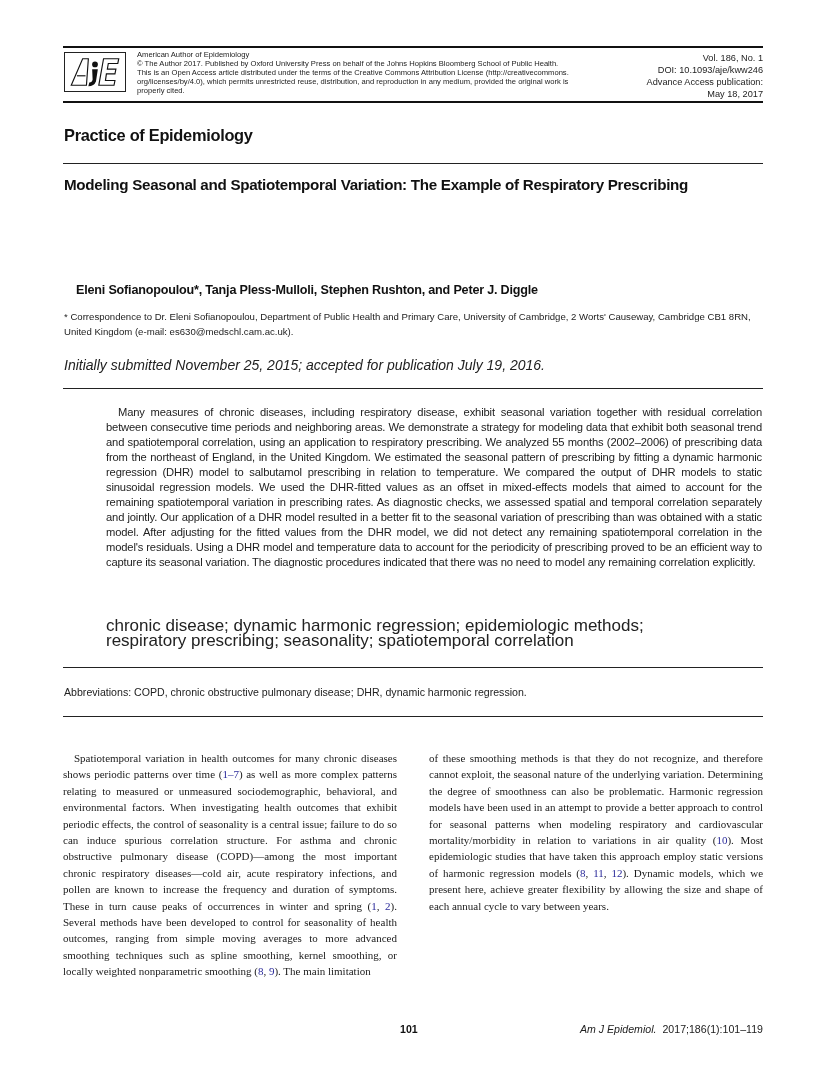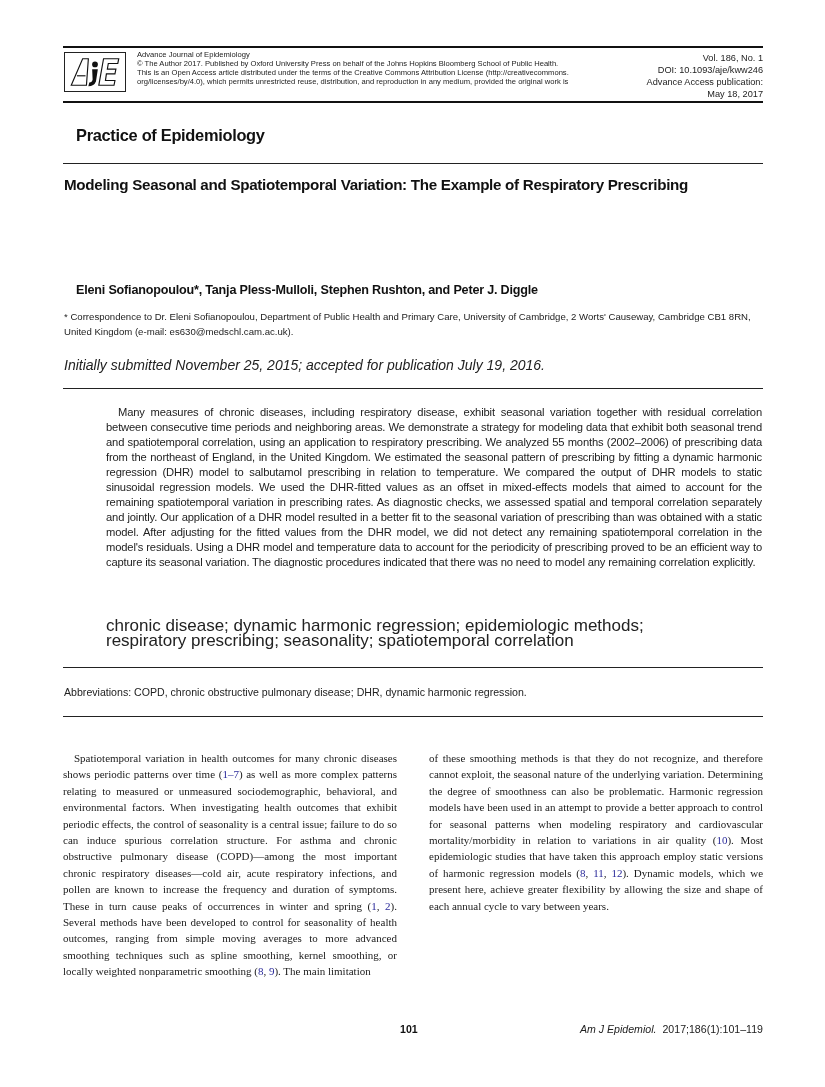--- a/index.html
+++ b/index.html
@@ -7,21 +7,21 @@
   .sans { font-family: "Liberation Sans", "DejaVu Sans", sans-serif; }
   .serif { font-family: "Liberation Serif", "DejaVu Serif", serif; }
 
   .topbar { position: absolute; left: 63px; top: 46px; width: 700px; border-top: 2px solid #111; }
   .header-bottom { position: absolute; left: 63px; top: 101px; width: 700px; border-top: 2px solid #111; }
   .logo { position: absolute; left: 64px; top: 52px; width: 62px; height: 40px; border: 1px solid #222; box-sizing: border-box; }
   .logo svg { width: 100%; height: 100%; display: block; }
   .header-left { position: absolute; left: 137px; top: 51px; width: 470px; font-size: 7.6px; line-height: 8.9px; color: #222; }
   .header-right { position: absolute; right: 62px; top: 52px; width: 200px; text-align: right; font-size: 9.2px; line-height: 12px; color: #222; }
 
-  .section { position: absolute; left: 64px; top: 126px; font-size: 16.4px; font-weight: bold; color: #111; letter-spacing: -0.3px; margin-left: 12px; }
+  .section { position: absolute; left: 64px; top: 126px; font-size: 16.4px; font-weight: bold; color: #111; letter-spacing: -0.3px; }
   .rule { position: absolute; left: 63px; width: 700px; border-top: 1px solid #222; }
   .title { position: absolute; left: 64px; top: 175px; width: 690px; font-size: 15.2px; line-height: 19.5px; font-weight: bold; color: #111; letter-spacing: -0.3px; }
   .authors { position: absolute; left: 64px; top: 283px; font-size: 12.6px; font-weight: bold; color: #111; letter-spacing: -0.2px; padding-left: 12px; }
   .corr { position: absolute; left: 64px; top: 309px; width: 690px; font-size: 9.6px; line-height: 15px; color: #222; }
   .dates { position: absolute; left: 64px; top: 357px; font-size: 14px; font-style: italic; color: #222; }
 
   .abstract { position: absolute; left: 106px; top: 405px; width: 656px; font-size: 11.2px; line-height: 15px; text-align: justify; color: #222; letter-spacing: -0.15px; }
   .abstract p { margin: 0; text-indent: 12px; }
   .keywords { position: absolute; left: 106px; top: 618px; width: 600px; font-size: 17px; line-height: 15px; color: #222; }
   .abbrev { position: absolute; left: 64px; top: 686px; font-size: 10.6px; color: #222; }
@@ -48,24 +48,25 @@
       <path d="M6 34 L18 6 L24 6 L22 34 Z"></path>
       <path d="M12 24 L21 24"></path>
       <path d="M40 6 L56 6 L55 11 L45 11 L44 17 L53 17 L52 22 L43 22 L42 29 L52 29 L51 34 L35 34 Z"></path>
     </g>
     <circle cx="31" cy="12" r="3" fill="#111"></circle>
     <path d="M28 17 L34 17 L32 30 Q30 35 24 35 L25 31 Q28 31 28.5 28 Z" fill="#111"></path>
   </svg>
 </div>
 
 <div class="header-left sans">
-  <div>Advance Journal of Epidemiology</div>
+  <div>American Author of Epidemiology</div>
   <div>© The Author 2017. Published by Oxford University Press on behalf of the Johns Hopkins Bloomberg School of Public Health.</div>
   <div>This is an Open Access article distributed under the terms of the Creative Commons Attribution License (http://creativecommons.</div>
   <div>org/licenses/by/4.0), which permits unrestricted reuse, distribution, and reproduction in any medium, provided the original work is</div>
+  <div>properly cited.</div>
 </div>
 
 <div class="header-right sans">
   <div>Vol. 186, No. 1</div>
   <div>DOI: 10.1093/aje/kww246</div>
   <div>Advance Access publication:</div>
   <div>May 18, 2017</div>
 </div>
 
 <div class="header-bottom"></div>

